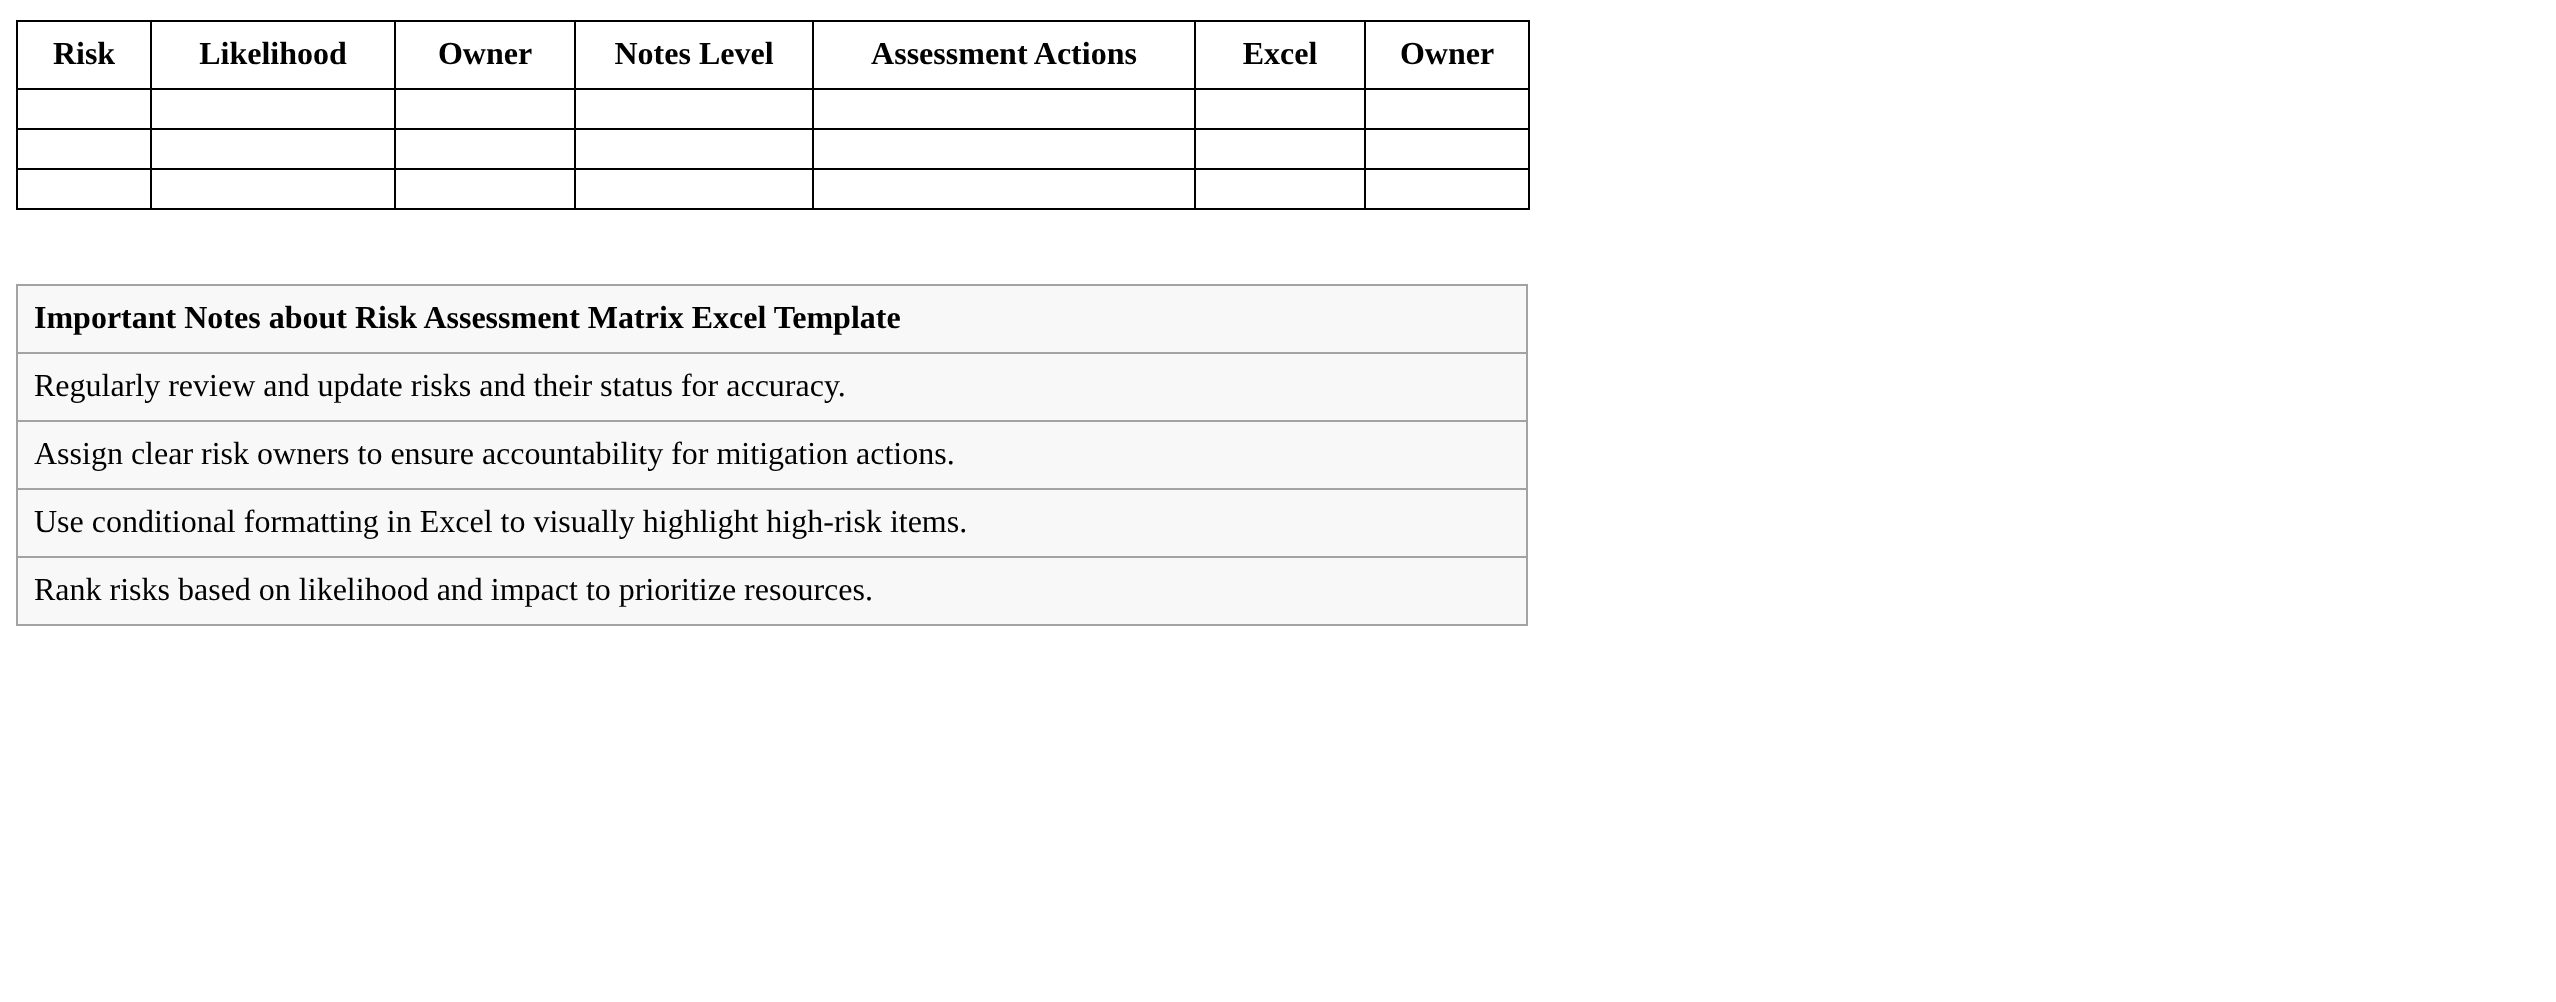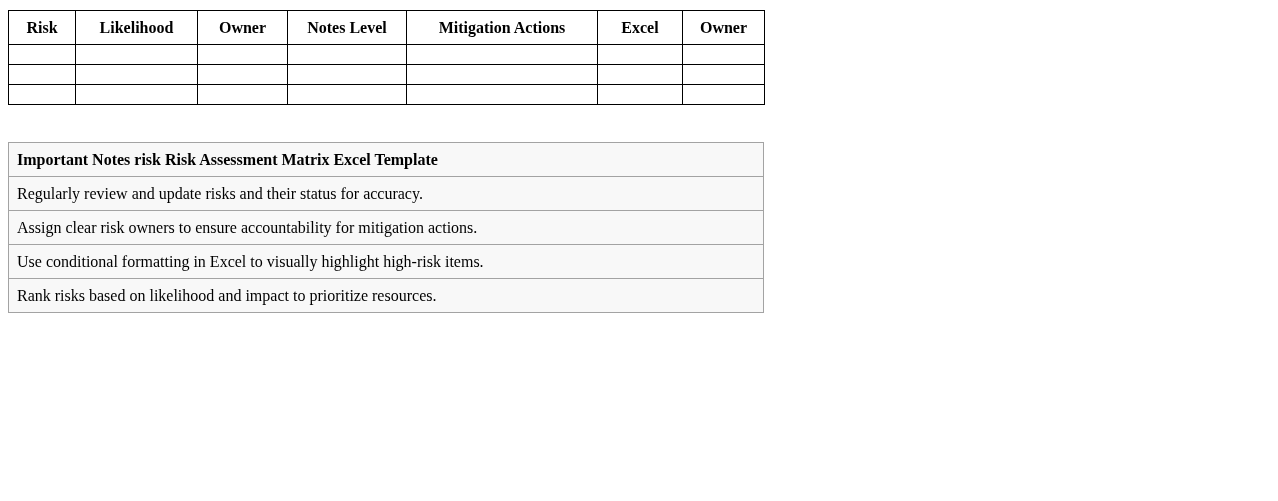--- a/index.html
+++ b/index.html
@@ -85,21 +85,21 @@
       <col style="width:191px">
       <col style="width:85px">
       <col style="width:82px">
     </colgroup>
     <thead>
       <tr>
         <th>Risk</th>
         <th>Likelihood</th>
         <th>Owner</th>
         <th>Notes Level</th>
-        <th>Mitigation Actions</th>
+        <th>Assessment Actions</th>
         <th>Excel</th>
         <th>Owner</th>
       </tr>
     </thead>
     <tbody>
       <tr>
         <td></td>
         <td></td>
         <td></td>
         <td></td>
@@ -124,21 +124,21 @@
         <td></td>
         <td></td>
         <td></td>
       </tr>
     </tbody>
   </table>
 
   <table class="notes-table">
     <tbody>
       <tr>
-        <td class="notes-title">Important Notes risk Risk Assessment Matrix Excel Template</td>
+        <td class="notes-title">Important Notes about Risk Assessment Matrix Excel Template</td>
       </tr>
       <tr>
         <td>Regularly review and update risks and their status for accuracy.</td>
       </tr>
       <tr>
         <td>Assign clear risk owners to ensure accountability for mitigation actions.</td>
       </tr>
       <tr>
         <td>Use conditional formatting in Excel to visually highlight high-risk items.</td>
       </tr>

